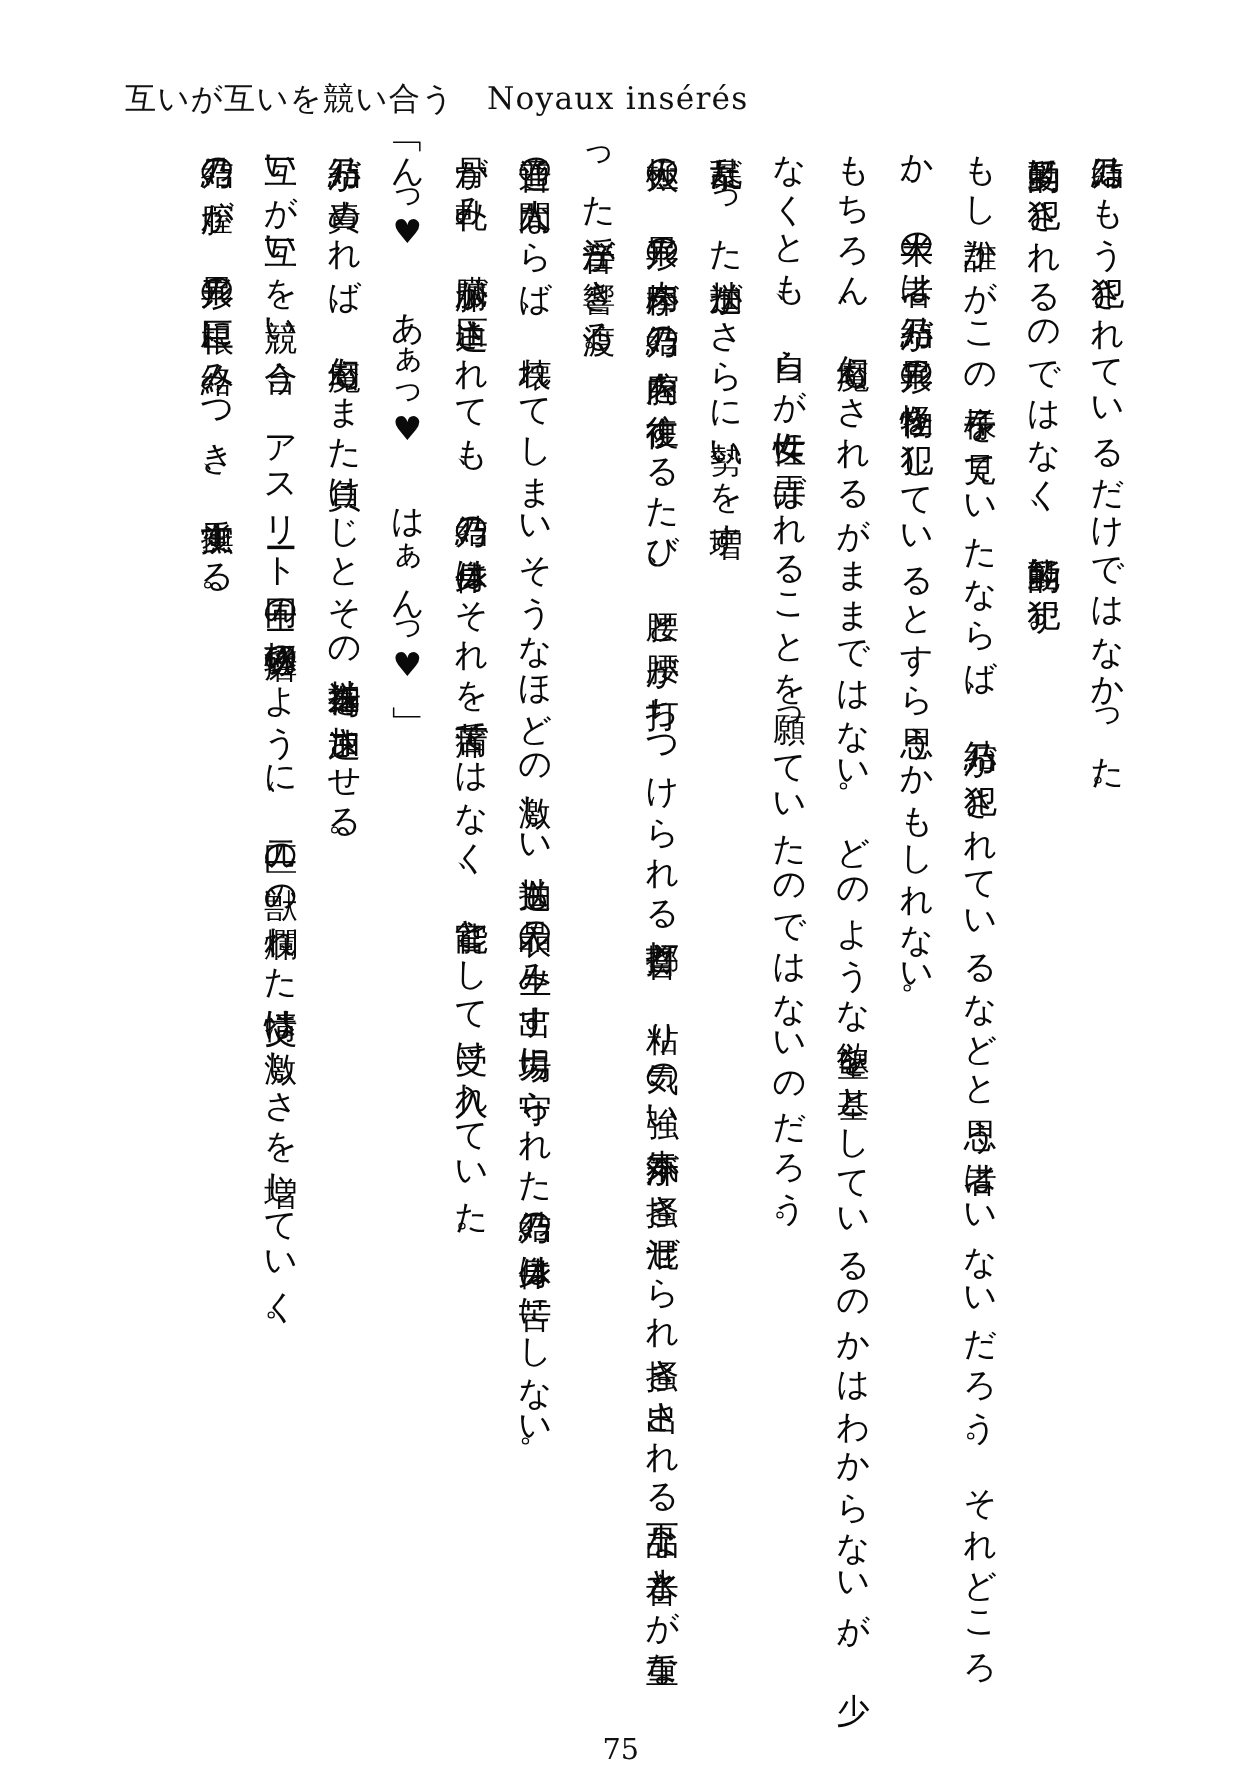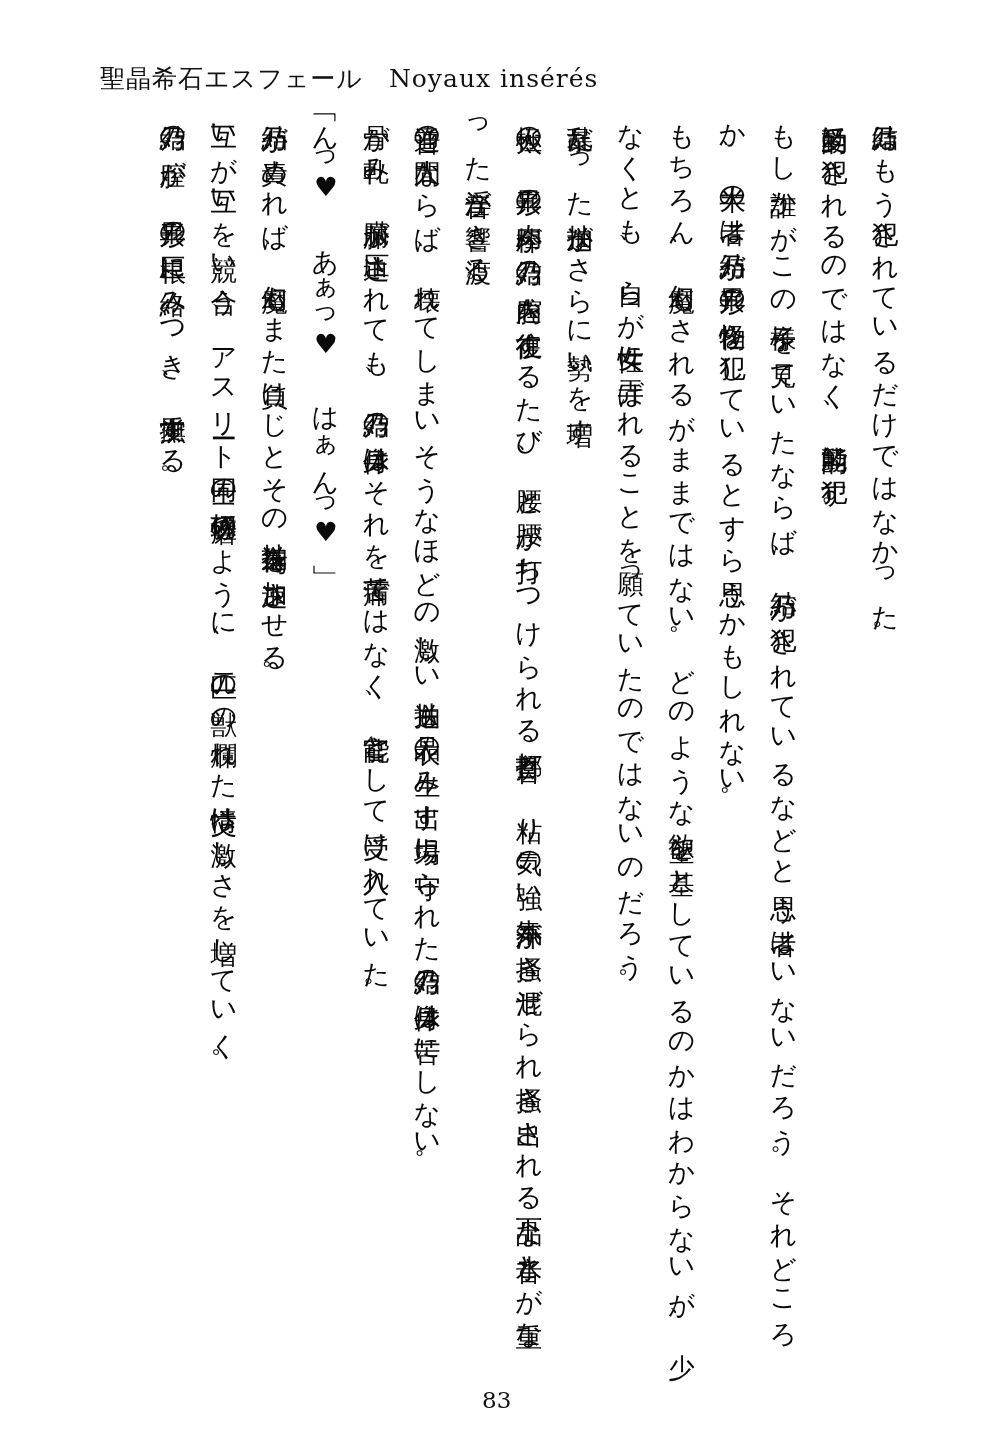--- a/index.html
+++ b/index.html
@@ -69,32 +69,32 @@
     font-size: 23px;
     font-family: "DejaVu Serif", "Liberation Serif", serif;
     color: #111;
   }
 </style>
 </head>
 <body>
 
 <div class="page">
 
-  <div class="header">聖晶希石エスフェール　Noyaux insérés</div>
+  <div class="header">互いが互いを競い合う　Noyaux insérés</div>
 
   <div class="body-block">
     <p>結乃はもう犯されているだけではなかった。</p>
     <p>受動的に犯されるのではなく、能動的に犯す。</p>
     <p>もし誰かがこの様子を見ていたならば、結乃が犯されているなどと思う者はいないだろう。それどころか、大半の者は結乃が異形の怪物を犯しているとすら思うかもしれない。</p>
     <p>もちろん、幻魔もされるがままではない。どのような欲望を基としているのかはわからないが、少なくとも、自らが女性に弄ばれることを願っていたのではないのだろう。</p>
     <p>乱暴だった抽送がさらに勢いを増す。</p>
     <p>極太の、異形の肉棒が結乃の膣内を往復するたび、腰と腰が打ちつけられる打擲音と、粘り気の強い本気汁が掻き混ぜられ掻き出される下品な水音とが重なった淫音が響き渡る。</p>
     <p>普通の人間ならば、壊れてしまいそうなほどの激しい抽送も晶衣の生み出す力場に守られた結乃の身体は苦にしない。</p>
     <p>骨が軋み、臓腑が圧迫されても、結乃の身体はそれを苦痛ではなく、官能として受け入れていた。</p>
     <p>「んっ♥　あぁっ♥　はぁんっ♥」</p>
     <p>結乃が責めれば、幻魔もまた負けじとその抽送行為を加速させる。</p>
     <p>互いが互いを競い合う、アスリート同士の切磋琢磨のように、二匹の獣の爛れた情交は激しさを増していく。</p>
     <p>結乃の膣が、異形の巨根に絡みつき、愛撫する。</p>
   </div>
 
-  <div class="page-number">83</div>
+  <div class="page-number">75</div>
 
 </div>
 
 </body></html>

